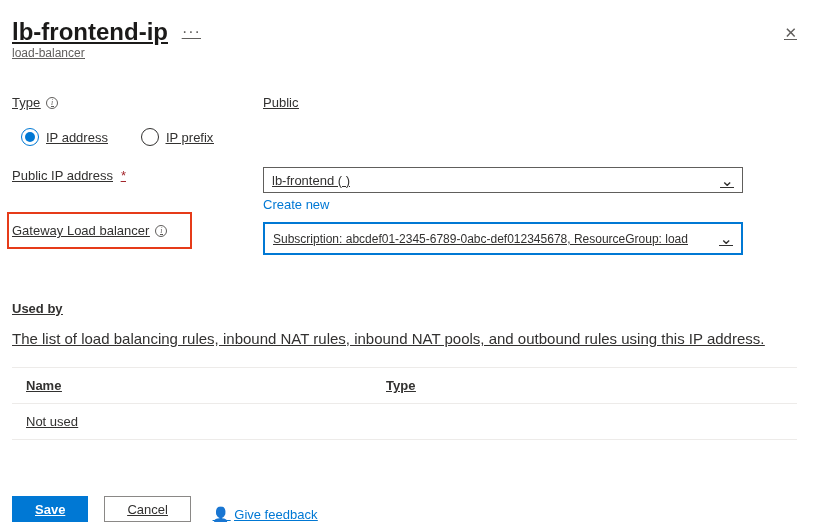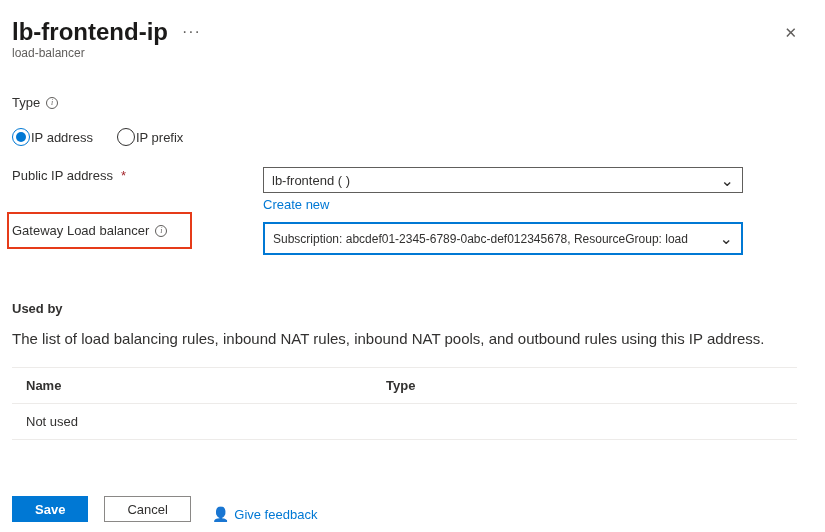--- a/index.html
+++ b/index.html
@@ -1,15 +1,15 @@
 <!DOCTYPE html>
 <html><head>
   <meta charset="utf-8">
   <style>
-    * { box-sizing: border-box; margin: 0; padding: 0; }
+    * { box-sizing: border-box; margin: 0; padding: 0; text-decoration: underline; }
     body {
       font-family: "Segoe UI", -apple-system, BlinkMacSystemFont, sans-serif;
       font-size: 13px;
       color: #323130;
       background: #fff;
       width: 825px;
       height: 532px;
       position: relative;
       padding: 18px 28px 0 12px;
     }
@@ -27,21 +27,21 @@
     .label-text { font-size: 13px; color: #323130; }
     .info-icon {
       width: 12px; height: 12px; border: 1px solid #605e5c; border-radius: 50%;
       display: inline-flex; align-items: center; justify-content: center;
       font-size: 8px; color: #605e5c; font-style: italic; font-family: Georgia, serif;
     }
     .req { color: #a4262c; margin-left: 2px; }
     .value-col { flex: 1; }
     .static-value { font-size: 13px; color: #323130; padding-top: 1px; }
     .radio-group { display: flex; gap: 24px; align-items: center; }
-    .radio-opt { display: flex; align-items: center; gap: 1px; cursor: pointer; }
+    .radio-opt { display: flex; align-items: center; gap: 7px; cursor: pointer; margin-left: 9px; }
     .radio {
       width: 18px; height: 18px; border: 1px solid #323130; border-radius: 50%;
       display: inline-flex; align-items: center; justify-content: center;
     }
     .radio.selected { border-color: #0078d4; }
     .radio.selected::after {
       content: ""; width: 10px; height: 10px; background: #0078d4; border-radius: 50%;
     }
     .select {
       width: 480px; height: 26px; border: 1px solid #605e5c; background: #fff;
@@ -90,20 +90,23 @@
     <div class="subtitle">load-balancer</div>
   </div>
   <div class="close-icon">✕</div>
 </div>
 
 <div class="form">
   <div class="row">
     <div class="label-col">
       <span class="label-text">Type</span>
       <span class="info-icon">i</span>
+    </div>
+    <div class="value-col">
+      <div class="static-value">Public</div>
     </div>
   </div>
 
   <div class="row">
     <div class="value-col">
       <div class="radio-group">
         <div class="radio-opt">
           <span class="radio selected"></span>
           <span>IP address</span>
         </div>

